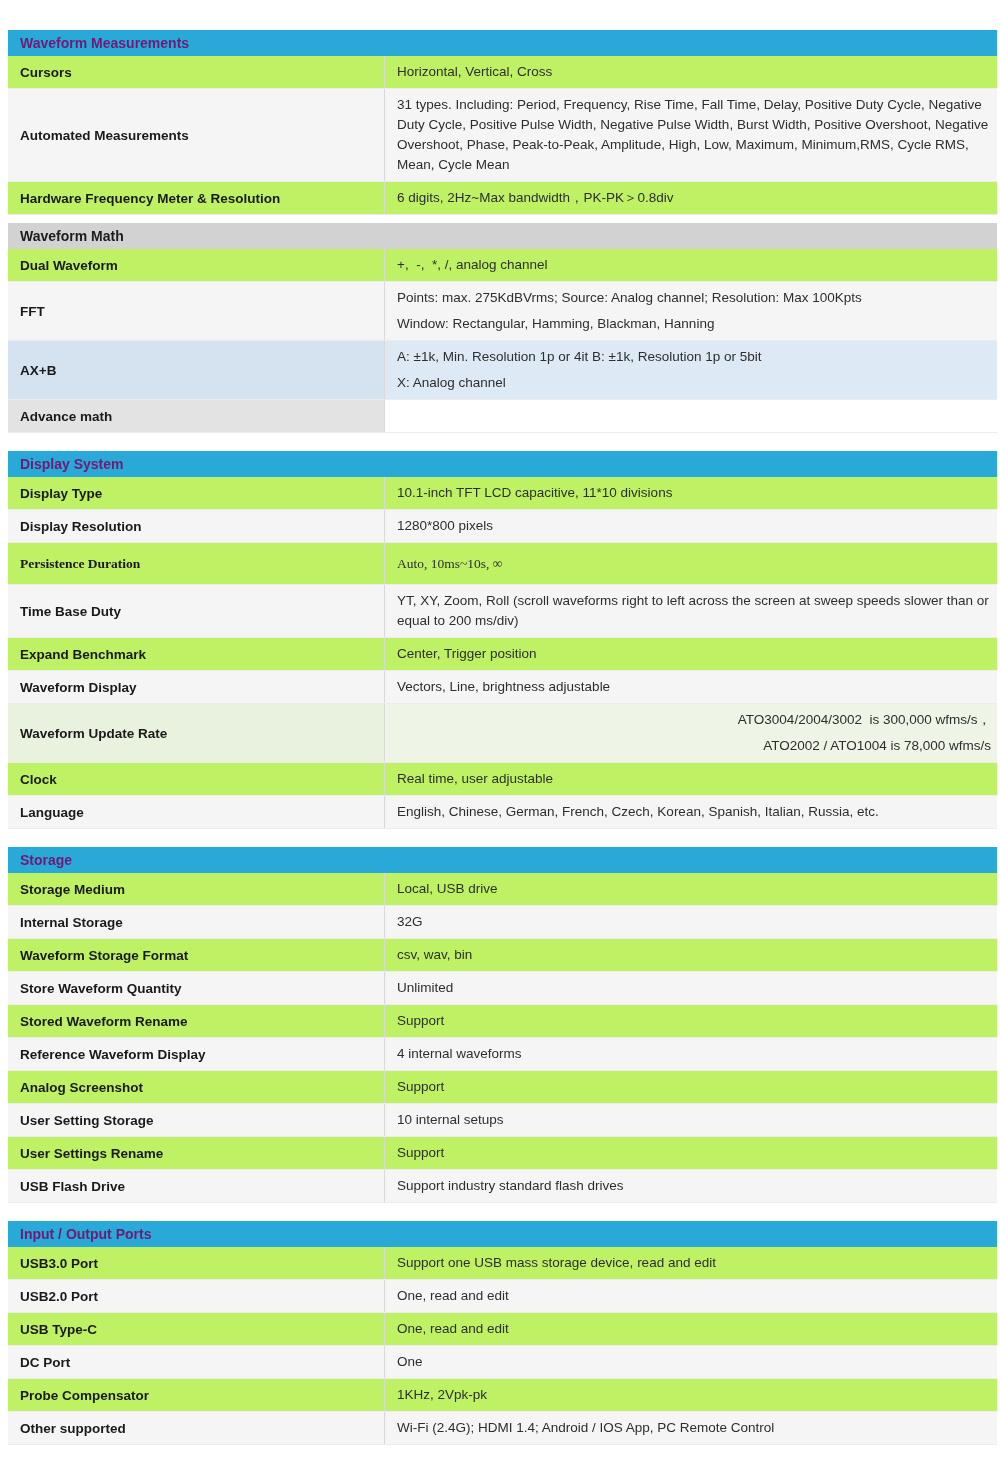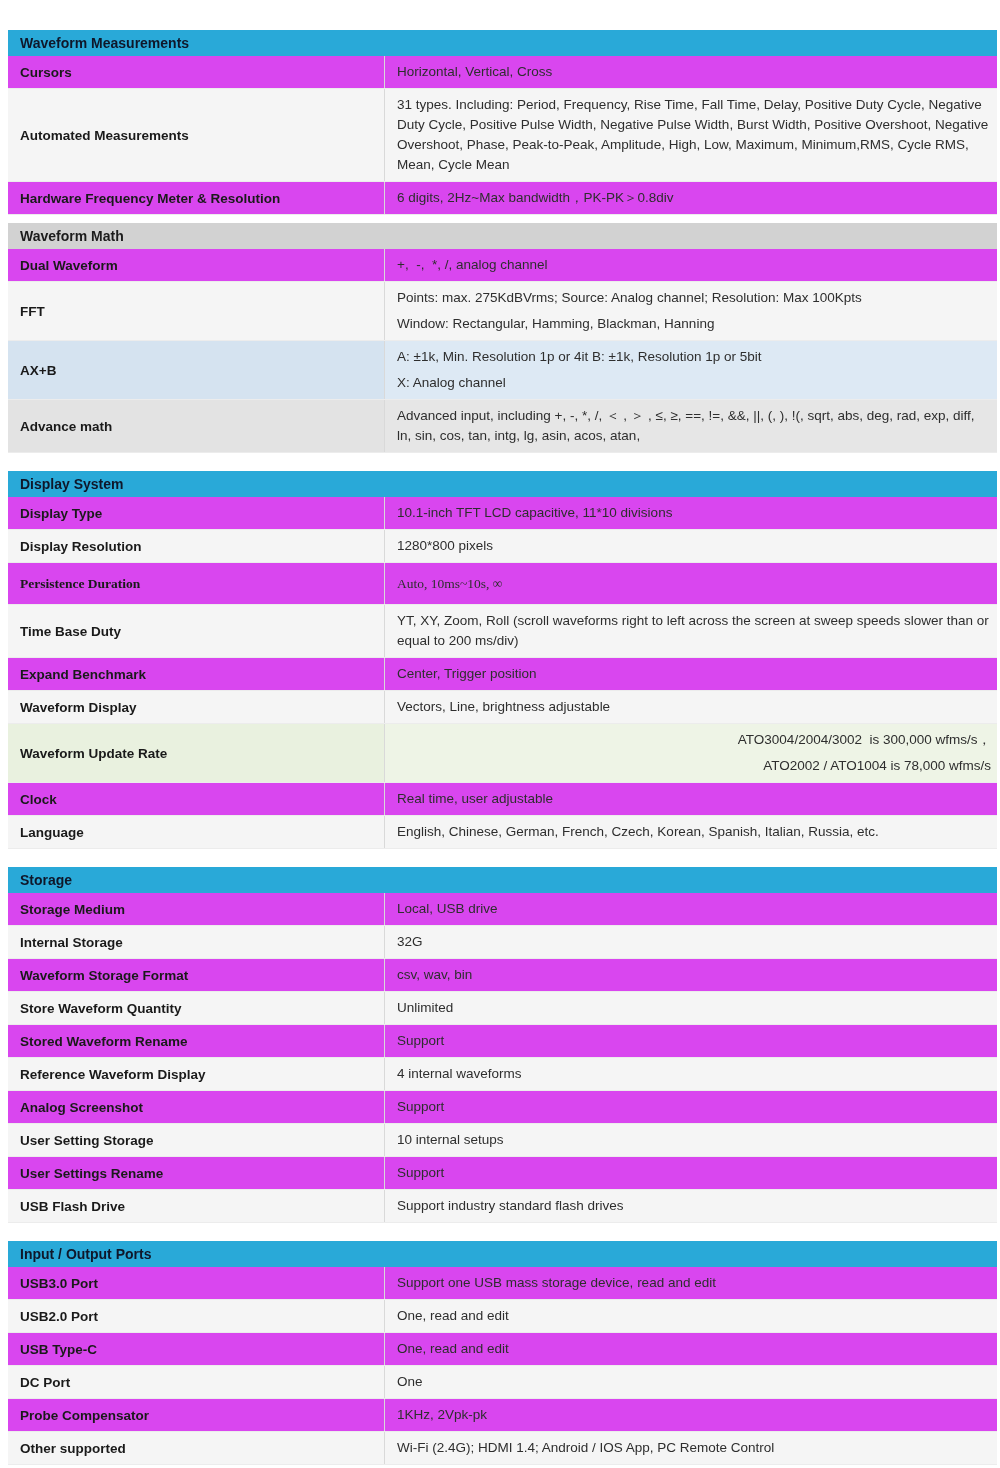--- a/index.html
+++ b/index.html
@@ -28,21 +28,21 @@
   .section.no-gap{margin-top:8px;}
   .section-header{
     height:26px;
     display:flex;
     align-items:center;
     padding-left:12px;
     font-weight:bold;
     font-size:14px;
     box-sizing:border-box;
   }
-  .section-header.blue{background:var(--blue);color:#0f172a;}
+  .section-header.blue{background:var(--blue);color:#701a75;}
   .section-header.gray{background:var(--hdr-gray);color:#1c1c1c;}
   .spec-row{
     display:flex;
     min-height:33px;
     border-bottom:1px solid var(--rowline);
     box-sizing:border-box;
   }
   .spec-row.tall{min-height:42px;font-family:Liberation Serif, serif;}
   .label-cell{
     flex:0 0 377px;
@@ -60,21 +60,21 @@
     box-sizing:border-box;
     padding:6px 6px 6px 12px;
     display:flex;
     flex-direction:column;
     justify-content:center;
     color:#2e2e2e;
   }
   .value-line{line-height:20px;white-space:pre-wrap;}
   .value-line + .value-line{margin-top:6px;}
   
-  .bg-white .label-cell,.bg-white .value-cell{background:#d946ef;}
+  .bg-white .label-cell,.bg-white .value-cell{background:#bef264;}
   .bg-gray  .label-cell,.bg-gray  .value-cell{background:var(--row-gray);}
   .bg-blue  .label-cell{background:var(--row-blue-l);}
   .bg-blue  .value-cell{background:var(--row-blue-r);}
   .bg-green .label-cell{background:var(--row-green-l);}
   .bg-green .value-cell{background:var(--row-green-r);text-align:right;}
   .bg-darkgray .label-cell{background:var(--row-dgray-l);}
   .bg-darkgray .value-cell{background:var(--row-dgray-r);}
 </style>
 </head>
 <body>
@@ -118,23 +118,20 @@
       </div>
       <div class="spec-row bg-blue">
         <div class="label-cell">AX+B</div>
         <div class="value-cell">
           <div class="value-line">A: ±1k, Min. Resolution 1p or 4it B: ±1k, Resolution 1p or 5bit</div>
           <div class="value-line">X: Analog channel</div>
         </div>
       </div>
       <div class="spec-row bg-darkgray">
         <div class="label-cell">Advance math</div>
-        <div class="value-cell">
-          <div class="value-line">Advanced input, including +, -, *, /, ＜ , ＞ , ≤, ≥, ==, !=, &amp;&amp;, ||, (, ), !(, sqrt, abs, deg, rad, exp, diff, ln, sin, cos, tan, intg, lg, asin, acos, atan,</div>
-        </div>
       </div>
     </div>
     <div class="section">
       <div class="section-header blue">Display System</div>
       <div class="spec-row bg-white">
         <div class="label-cell">Display Type</div>
         <div class="value-cell">
           <div class="value-line">10.1-inch TFT LCD capacitive, 11*10 divisions</div>
         </div>
       </div>

